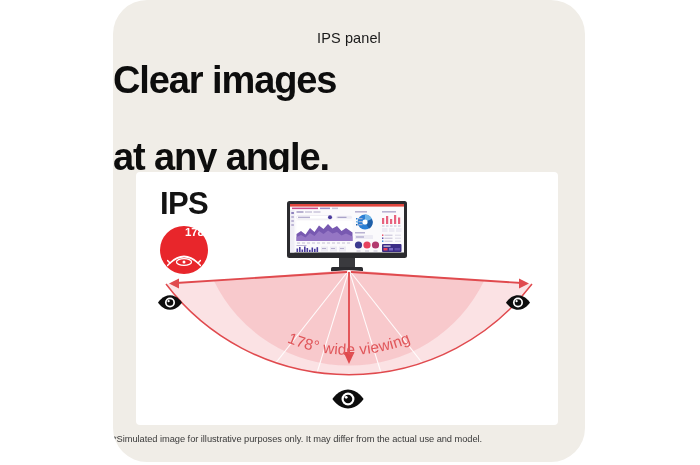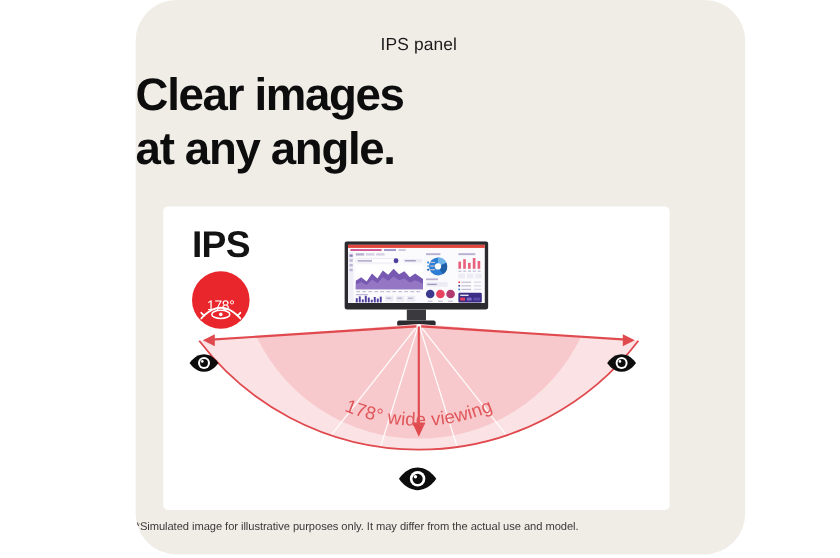--- a/index.html
+++ b/index.html
@@ -15,42 +15,41 @@
     background: #ffffff;
   }
   
   .beige-card {
     position: absolute;
     left: 113px; top: 0px;
     width: 472px; height: 462px;
     background: #F0EDE7;
     border-radius: 34px;
     overflow: hidden;
-    padding-left: 36px;
   }
   
   .eyebrow {
     position: absolute;
     left: 0; top: 30px; width: 472px;
     text-align: center;
     font-size: 14.5px;
     color: #1a1a1a;
     letter-spacing: .1px;
   }
   .headline {
     position: absolute;
     left: 0; top: 58px; width: 472px;
     text-align: left;
     font-size: 38px;
     font-weight: bold;
     line-height: 1.18;
     letter-spacing: -1.1px;
     color: #0d0d0d;
   }
-  .headline .l2 { display: block; }
+  .headline .l2 { display: block; margin-top: 32px; }
 
   
   .white-card {
     position: absolute;
     left: 23px;  
     top: 172px;
     width: 422px;
     height: 253px;
     background: #ffffff;
     border-radius: 4px;
@@ -67,24 +66,24 @@
   }
   .badge {
     position: absolute;
     left: 24px; top: 54px;
     width: 48px; height: 48px;
     border-radius: 50%;
     background: #E8262B;
   }
   .badge-num {
     position: absolute;
-    left: 0; top: 23px; width: 48px;
-    text-align: center;
+    left: 0; top: 0; width: 48px;
+    text-align: right;
     font-size: 11.5px;
-    font-weight: normal;
+    font-weight: bold;
     color: #ffffff;
     letter-spacing: -0.2px;
   }
   .badge-arc { position: absolute; left: 7px; top: 23px; }
 
   
   .monitor { position: absolute; left: 151px; top: 29px; width: 120px; height: 72px; }
 
   
   .fan { position: absolute; left: 0px; top: 96px; width: 426px; height: 157px; }

